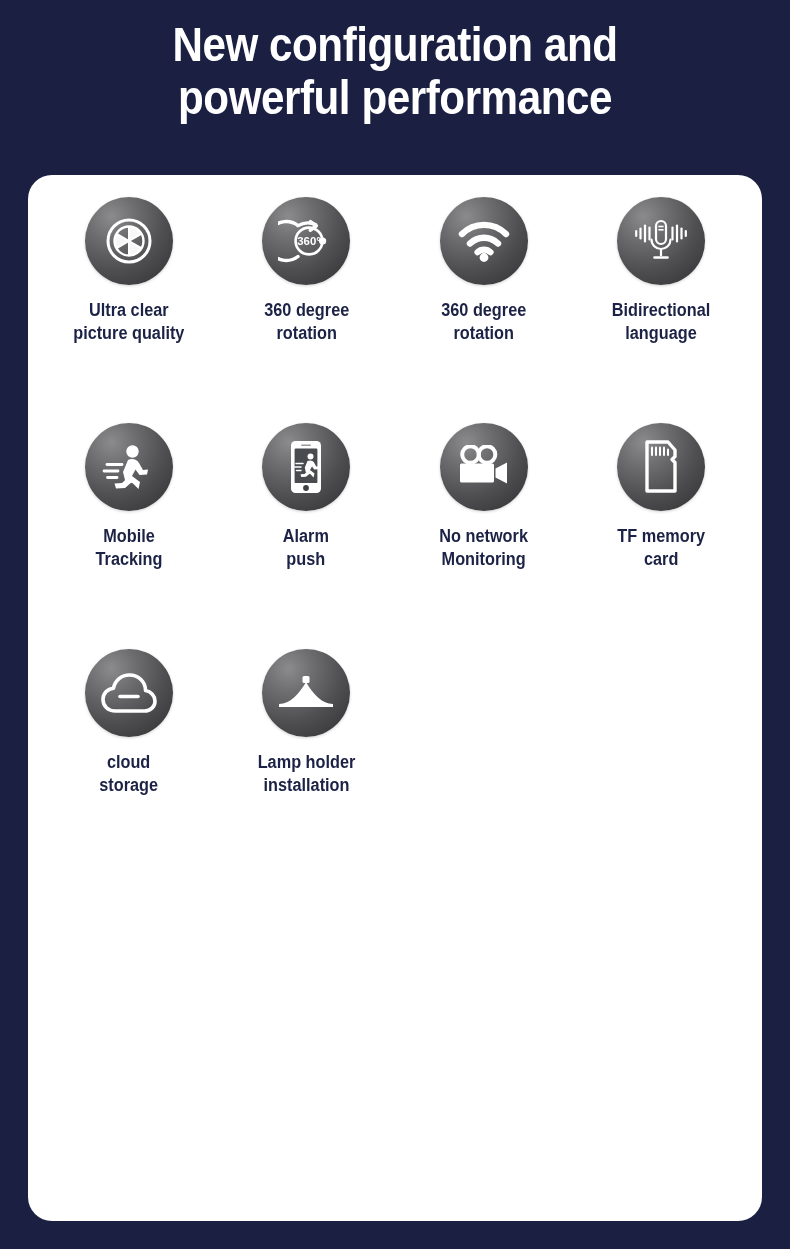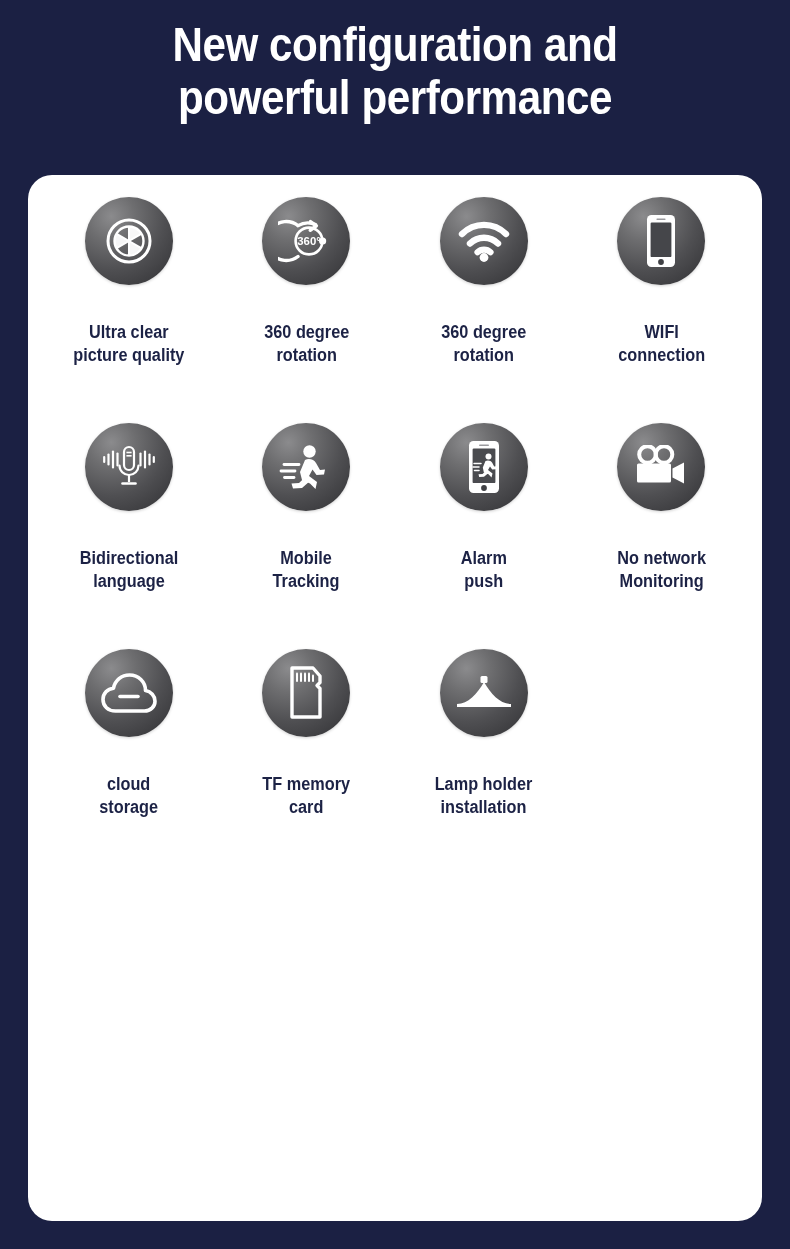--- a/index.html
+++ b/index.html
@@ -44,21 +44,20 @@
     display:grid;
     grid-template-columns:repeat(4, 1fr);
     grid-template-rows:repeat(4, 226px);
     padding:22px 12px 0 12px;
   }
 
   .feature-cell {
     display:flex;
     flex-direction:column;
     align-items:center;
-    gap:22px;
   }
 
   .icon-badge {
     width:88px;
     height:88px;
     border-radius:50%;
     background:
       radial-gradient(circle at 30% 22%, #8b8b8d 0%, #6e6e70 26%, #4f4f52 58%, #3d3d40 82%, #3a3a3d 100%);
     box-shadow:0 1px 3px rgba(0,0,0,0.18);
     display:flex;
@@ -142,32 +141,20 @@
             <path d="M13 25.5 A20 20 0 0 1 41 25.5" stroke-width="6.4"></path>
             <path d="M20.5 34.2 A9.6 9.6 0 0 1 33.5 34.2" stroke-width="6.2"></path>
           </g>
           <circle cx="27" cy="39.5" r="4.4" fill="#fff"></circle>
         </svg>
       </div>
       <div class="feature-label">360 degree
 rotation</div>
     </div>
 
-    <div class="feature-cell">
-      <div class="icon-badge">
-        <svg width="36" height="56" viewBox="0 0 36 56">
-          <rect x="4" y="2" width="28" height="52" rx="4.5" fill="#fff"></rect>
-          <rect x="7.6" y="9.6" width="20.8" height="34.5" rx="1.2" fill="#45464a"></rect>
-          <rect x="13.4" y="5.6" width="9.2" height="1.5" rx="0.75" fill="#9a9a9e"></rect>
-          <circle cx="18" cy="49" r="2.9" fill="#3f4044"></circle>
-        </svg>
-      </div>
-      <div class="feature-label">WIFI
-connection</div>
-    </div>
 
 
     <div class="feature-cell">
       <div class="icon-badge">
         <svg width="58" height="52" viewBox="0 0 58 52">
 
           <rect x="24" y="6" width="10" height="23" rx="5" fill="none" stroke="#fff" stroke-width="2.2"></rect>
           <line x1="26.4" y1="11.5" x2="31.6" y2="11.5" stroke="#fff" stroke-width="1.6"></line>
           <line x1="26.4" y1="14.8" x2="31.6" y2="14.8" stroke="#fff" stroke-width="1.6"></line>
           <path d="M19.5 24.5 A9.5 9.5 0 0 0 38.5 24.5" fill="none" stroke="#fff" stroke-width="2.2" stroke-linecap="round"></path>
@@ -244,48 +231,48 @@
           <path d="M39.5 23.5 L51 17.5 L51 38.5 L39.5 32.5 Z" fill="#fff"></path>
         </svg>
       </div>
       <div class="feature-label">No network
 Monitoring</div>
     </div>
 
 
     <div class="feature-cell">
       <div class="icon-badge">
-        <svg width="58" height="44" viewBox="0 0 58 44">
-          <path d="M15.5 40 C8 40 3 35 3 28.5 C3 22.5 7.5 17.8 13.5 17.2 C15 9.5 21.5 4 29.5 4 C38.5 4 45.5 11 45.5 19.5 C51 20.5 55 25 55 30.2 C55 35.6 50.5 40 44.5 40 Z" fill="none" stroke="#fff" stroke-width="3.6" stroke-linejoin="round"></path>
-          <line x1="20" y1="25.5" x2="38" y2="25.5" stroke="#fff" stroke-width="3.6" stroke-linecap="round"></line>
-        </svg>
-      </div>
-      <div class="feature-label">cloud
-storage</div>
-    </div>
-
-    <div class="feature-cell">
-      <div class="icon-badge">
         <svg width="42" height="56" viewBox="0 0 42 56">
           <path d="M7 3 L28 3 L35 11 L35 17.5 L32 20.5 L35 23.5 L35 52 L7 52 Z" fill="none" stroke="#fff" stroke-width="3.4" stroke-linejoin="round"></path>
           <g stroke="#fff" stroke-width="2" stroke-linecap="round">
             <line x1="12" y1="8.5" x2="12" y2="16"></line>
             <line x1="16" y1="8.5" x2="16" y2="16"></line>
             <line x1="20" y1="8.5" x2="20" y2="16"></line>
             <line x1="24" y1="8.5" x2="24" y2="16"></line>
             <line x1="28" y1="10.5" x2="28" y2="16"></line>
           </g>
         </svg>
       </div>
       <div class="feature-label">TF memory
 card</div>
     </div>
 
     <div class="feature-cell">
       <div class="icon-badge">
+        <svg width="58" height="44" viewBox="0 0 58 44">
+          <path d="M15.5 40 C8 40 3 35 3 28.5 C3 22.5 7.5 17.8 13.5 17.2 C15 9.5 21.5 4 29.5 4 C38.5 4 45.5 11 45.5 19.5 C51 20.5 55 25 55 30.2 C55 35.6 50.5 40 44.5 40 Z" fill="none" stroke="#fff" stroke-width="3.6" stroke-linejoin="round"></path>
+          <line x1="20" y1="25.5" x2="38" y2="25.5" stroke="#fff" stroke-width="3.6" stroke-linecap="round"></line>
+        </svg>
+      </div>
+      <div class="feature-label">cloud
+storage</div>
+    </div>
+
+    <div class="feature-cell">
+      <div class="icon-badge">
         <svg width="58" height="34" viewBox="0 0 58 34">
           <rect x="25.5" y="0" width="7" height="7" rx="1.5" fill="#fff"></rect>
           <path d="M2 28 C13 28 22 18 29 6 C36 18 45 28 56 28 L56 31 L2 31 Z" fill="#fff"></path>
         </svg>
       </div>
       <div class="feature-label">Lamp holder
 installation</div>
     </div>
 
   </div>

